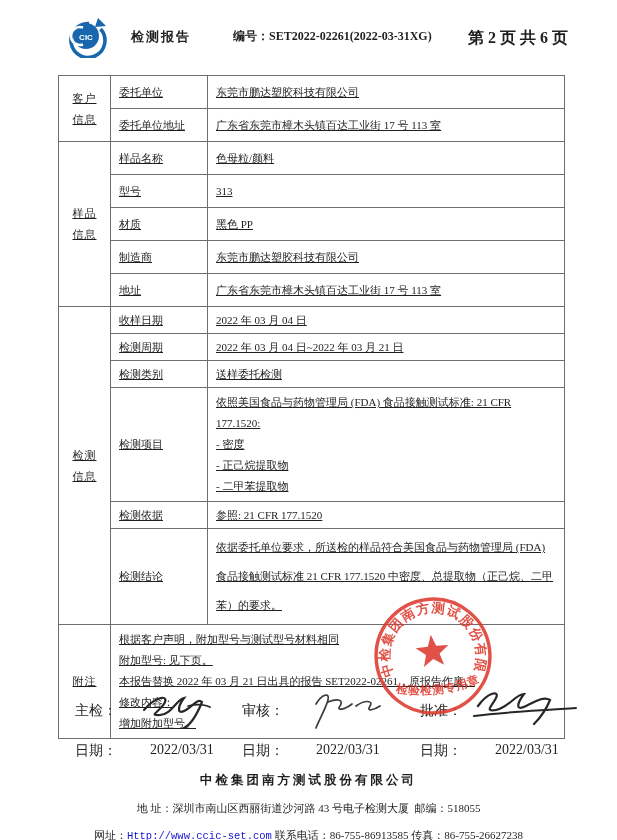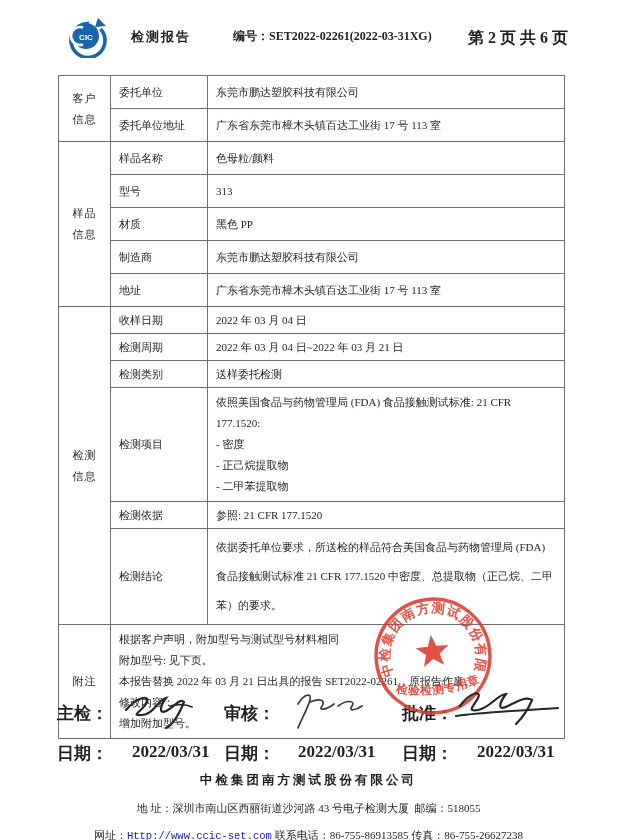--- a/index.html
+++ b/index.html
@@ -11,33 +11,33 @@
   }
 
   
   .hdr { position:absolute; left:0; top:0; width:617px; height:70px; }
   .logo { position:absolute; left:62px; top:14px; width:48px; height:44px; }
   .hdr-title { position:absolute; left:131px; top:28px; font-size:13px; font-weight:bold; letter-spacing:2px; }
   .hdr-no { position:absolute; left:233px; top:28px; font-size:12px; font-weight:bold; white-space:nowrap;text-align:right; }
   .hdr-page { position:absolute; left:468px; top:28px; font-size:16px; font-weight:bold; white-space:nowrap; }
 
   
-  table.info { position:absolute; left:58px; top:75px; width:506px; border-collapse:collapse; table-layout:fixed; }
+  table.info { position:absolute; left:58px; top:75px; width:506px; border-collapse:collapse; table-layout:fixed;text-decoration:underline; }
   table.info td { border:1px solid #6e6e6e; font-size:11px; vertical-align:middle; padding:4px 8px; }
   td.sec { text-align:center; padding:4px 2px; }
   td.sec .vstack { width:2.4em; margin:0 auto; word-break:break-all; line-height:1.9; letter-spacing:1px; }
   td.lbl { padding-left:10px; }
   td.val { padding-left:12px; }
   tr.r33 td { height:33px; }
   tr.r27 td { height:27px; }
   .mline div { line-height:21px; }
   td.wrapcell { line-height:29px; padding-top:5px; padding-bottom:5px; }
 
   
-  .sig-area { position:absolute; left:50px; top:686px; width:506px; height:76px; font-size:17px;font-weight:bold; }
+  .sig-area { position:absolute; left:68px; top:686px; width:506px; height:76px; font-size:14px; }
   .sig-label { position:absolute; white-space:nowrap; }
   .sig-ink { position:absolute; }
   .date-val { position:absolute; white-space:nowrap; }
 
   
   .stamp { position:absolute; left:370px; top:593px; width:126px; height:126px; opacity:.88; transform:rotate(-6deg); z-index:6; pointer-events:none; }
 
   
   .ftr { position:absolute; left:0; top:772px; width:617px; text-align:center; }
   .ftr-company { font-size:12.5px; font-weight:bold; letter-spacing:3px; }

